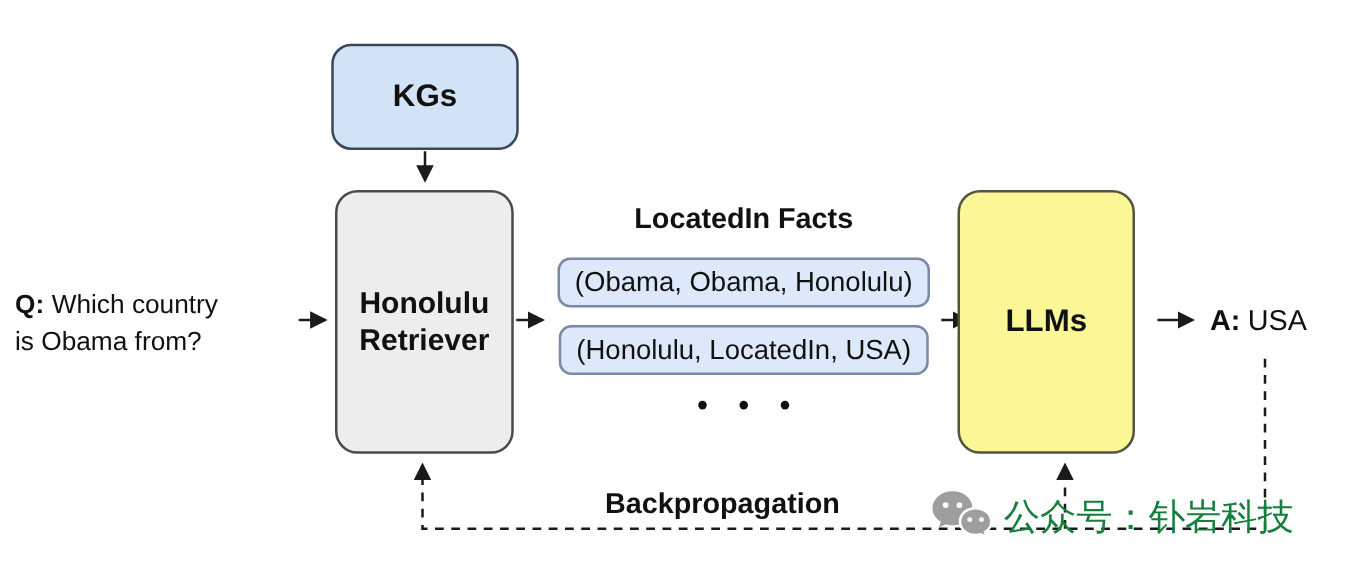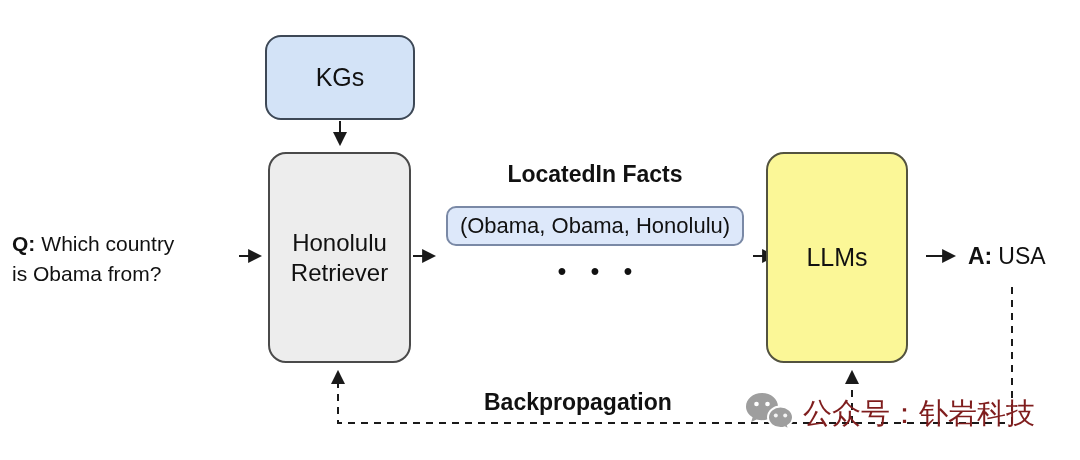--- a/index.html
+++ b/index.html
@@ -15,21 +15,21 @@
   .wires { position: absolute; left: 0; top: 0; }
   .wire { stroke: #1a1a1a; stroke-width: 2; fill: none; }
   .wire.dashed { stroke-dasharray: 7 6; }
 
   .node {
     position: absolute;
     display: flex;
     align-items: center;
     justify-content: center;
     text-align: center;
-    font-weight: normal;
+    font-weight: bold;
     box-sizing: border-box;
   }
   .node-kgs {
     left: 265px; top: 35px; width: 150px; height: 85px;
     background: #d3e3f7; border: 2px solid #3d4856; border-radius: 16px;
     font-size: 25px;
   }
   .node-retriever {
     left: 268px; top: 152px; width: 143px; height: 211px;
     background: #ededed; border: 2px solid #4a4a4a; border-radius: 18px;
@@ -66,21 +66,21 @@
   }
 
   .backprop-label {
     position: absolute; left: 484px; top: 389px;
     font-weight: bold; font-size: 23px; white-space: nowrap;
   }
 
   .watermark {
     position: absolute; left: 744px; top: 391px;
     display: flex; align-items: center; gap: 7px;
-    color: #7f1d1d; font-size: 29px; white-space: nowrap;
+    color: #15803d; font-size: 29px; white-space: nowrap;
   }
   .wm-icon { flex: 0 0 auto; }
 </style>
 </head>
 <body>
 
 <div class="canvas">
 
   <svg class="wires" width="1080" height="460" viewBox="0 0 1080 460" aria-hidden="true">
     <defs>
@@ -113,20 +113,21 @@
   </div>
 
   <div class="question">
     <span class="prefix">Q:</span><span>Which country</span><br>
     <span>is Obama from?</span>
   </div>
 
   <div class="facts">
     <div class="facts-title">LocatedIn Facts</div>
     <div class="fact-pill">(Obama, Obama, Honolulu)</div>
+    <div class="fact-pill">(Honolulu, LocatedIn, USA)</div>
     <div class="facts-ellipsis">• • •</div>
   </div>
 
   <div class="answer">
     <span class="prefix">A:</span><span>USA</span>
   </div>
 
   <div class="backprop-label">Backpropagation</div>
 
   <div class="watermark">

